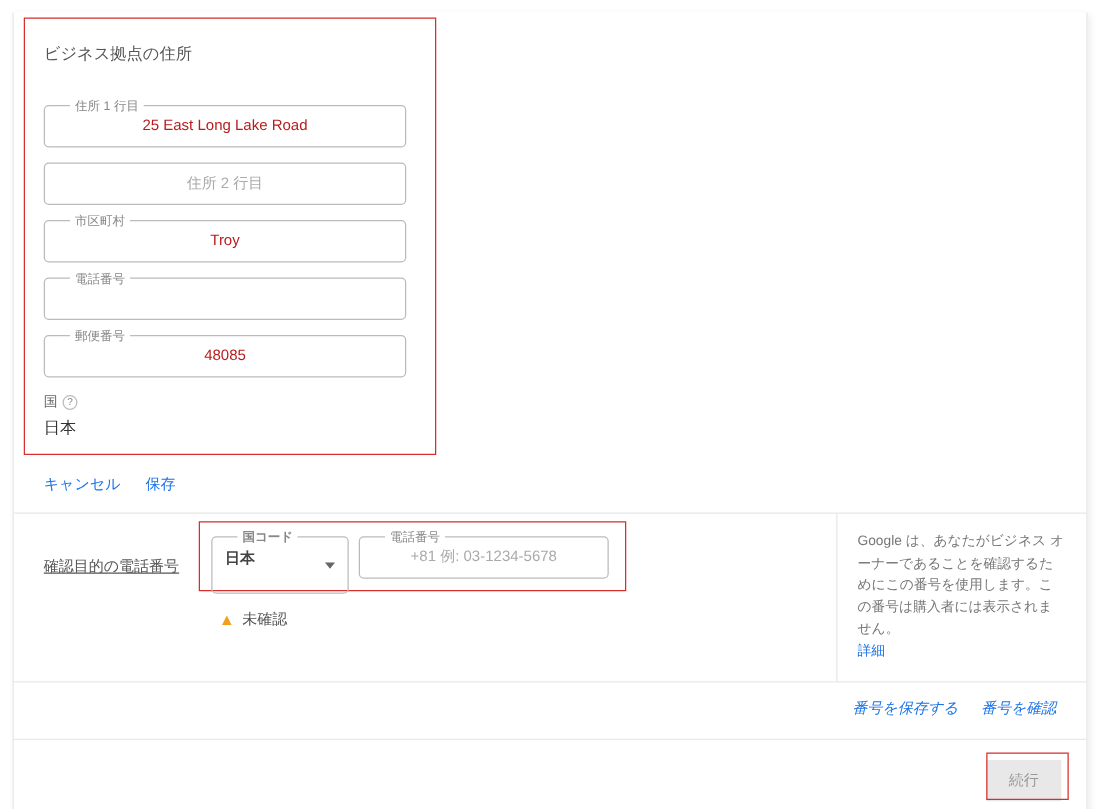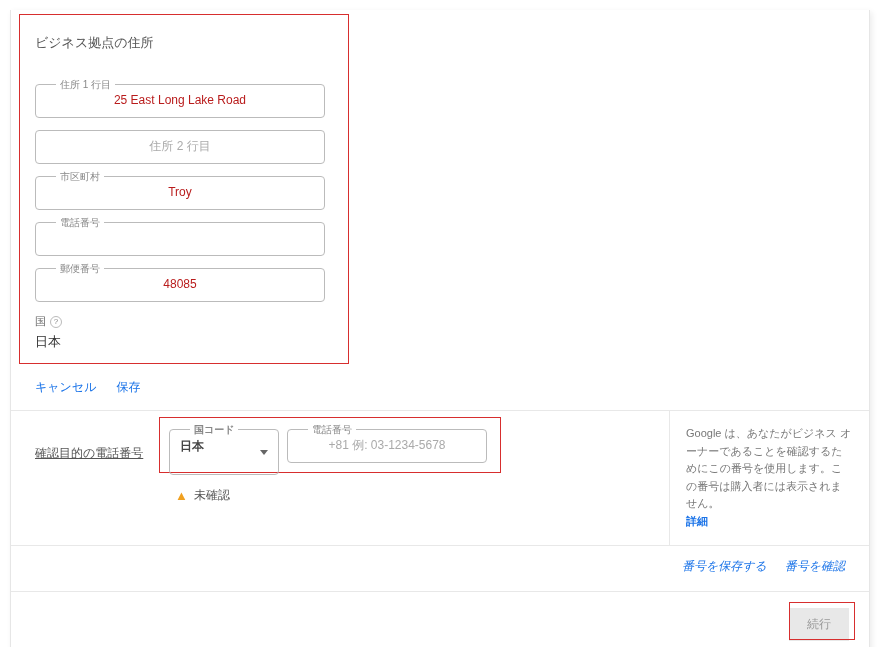--- a/index.html
+++ b/index.html
@@ -165,21 +165,20 @@
       border-left: 1px solid #e8e8e8;
       padding: 14px 16px;
       font-size: 11px;
       color: #777;
       line-height: 1.6;
     }
     .phone-help-col .detail-link {
       color: #1a73e8;
       cursor: pointer;
       display: inline-block;
-      font-weight: bold;
     }
     .phone-btn-row {
       display: flex;
       justify-content: flex-end;
       gap: 18px;
       padding: 12px 24px 16px 24px;
       border-bottom: 1px solid #e8e8e8;
       font-style: italic;
     }
     .footer-row {

